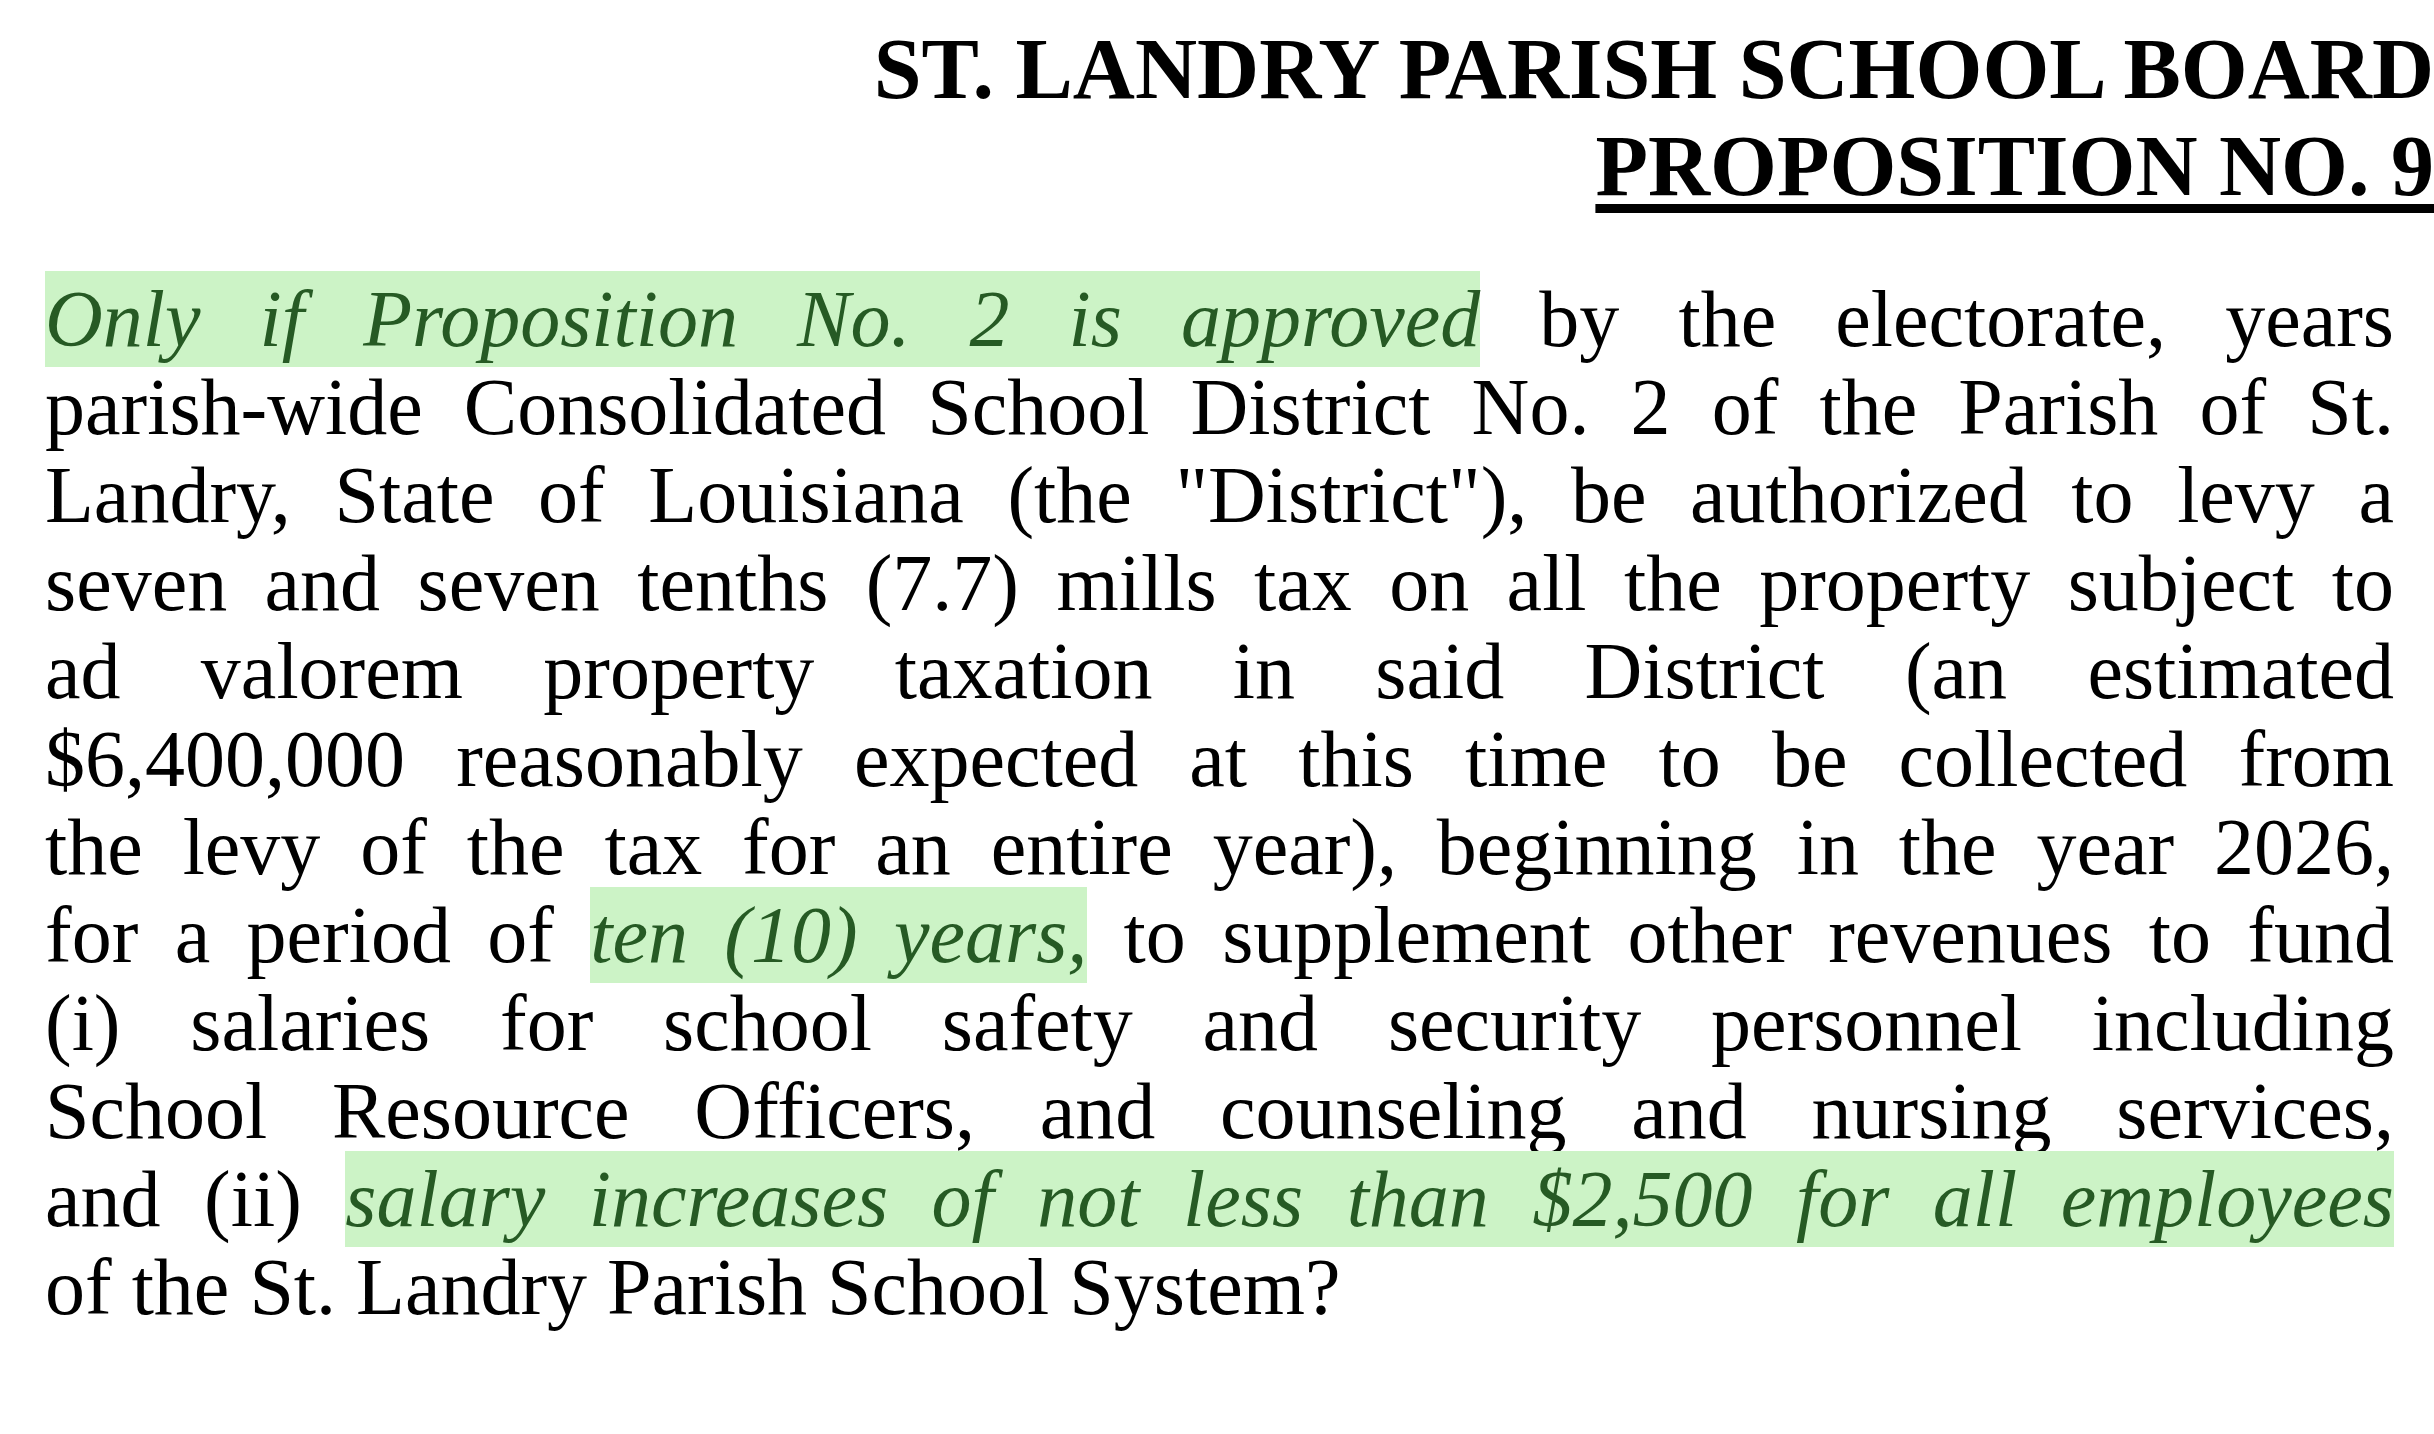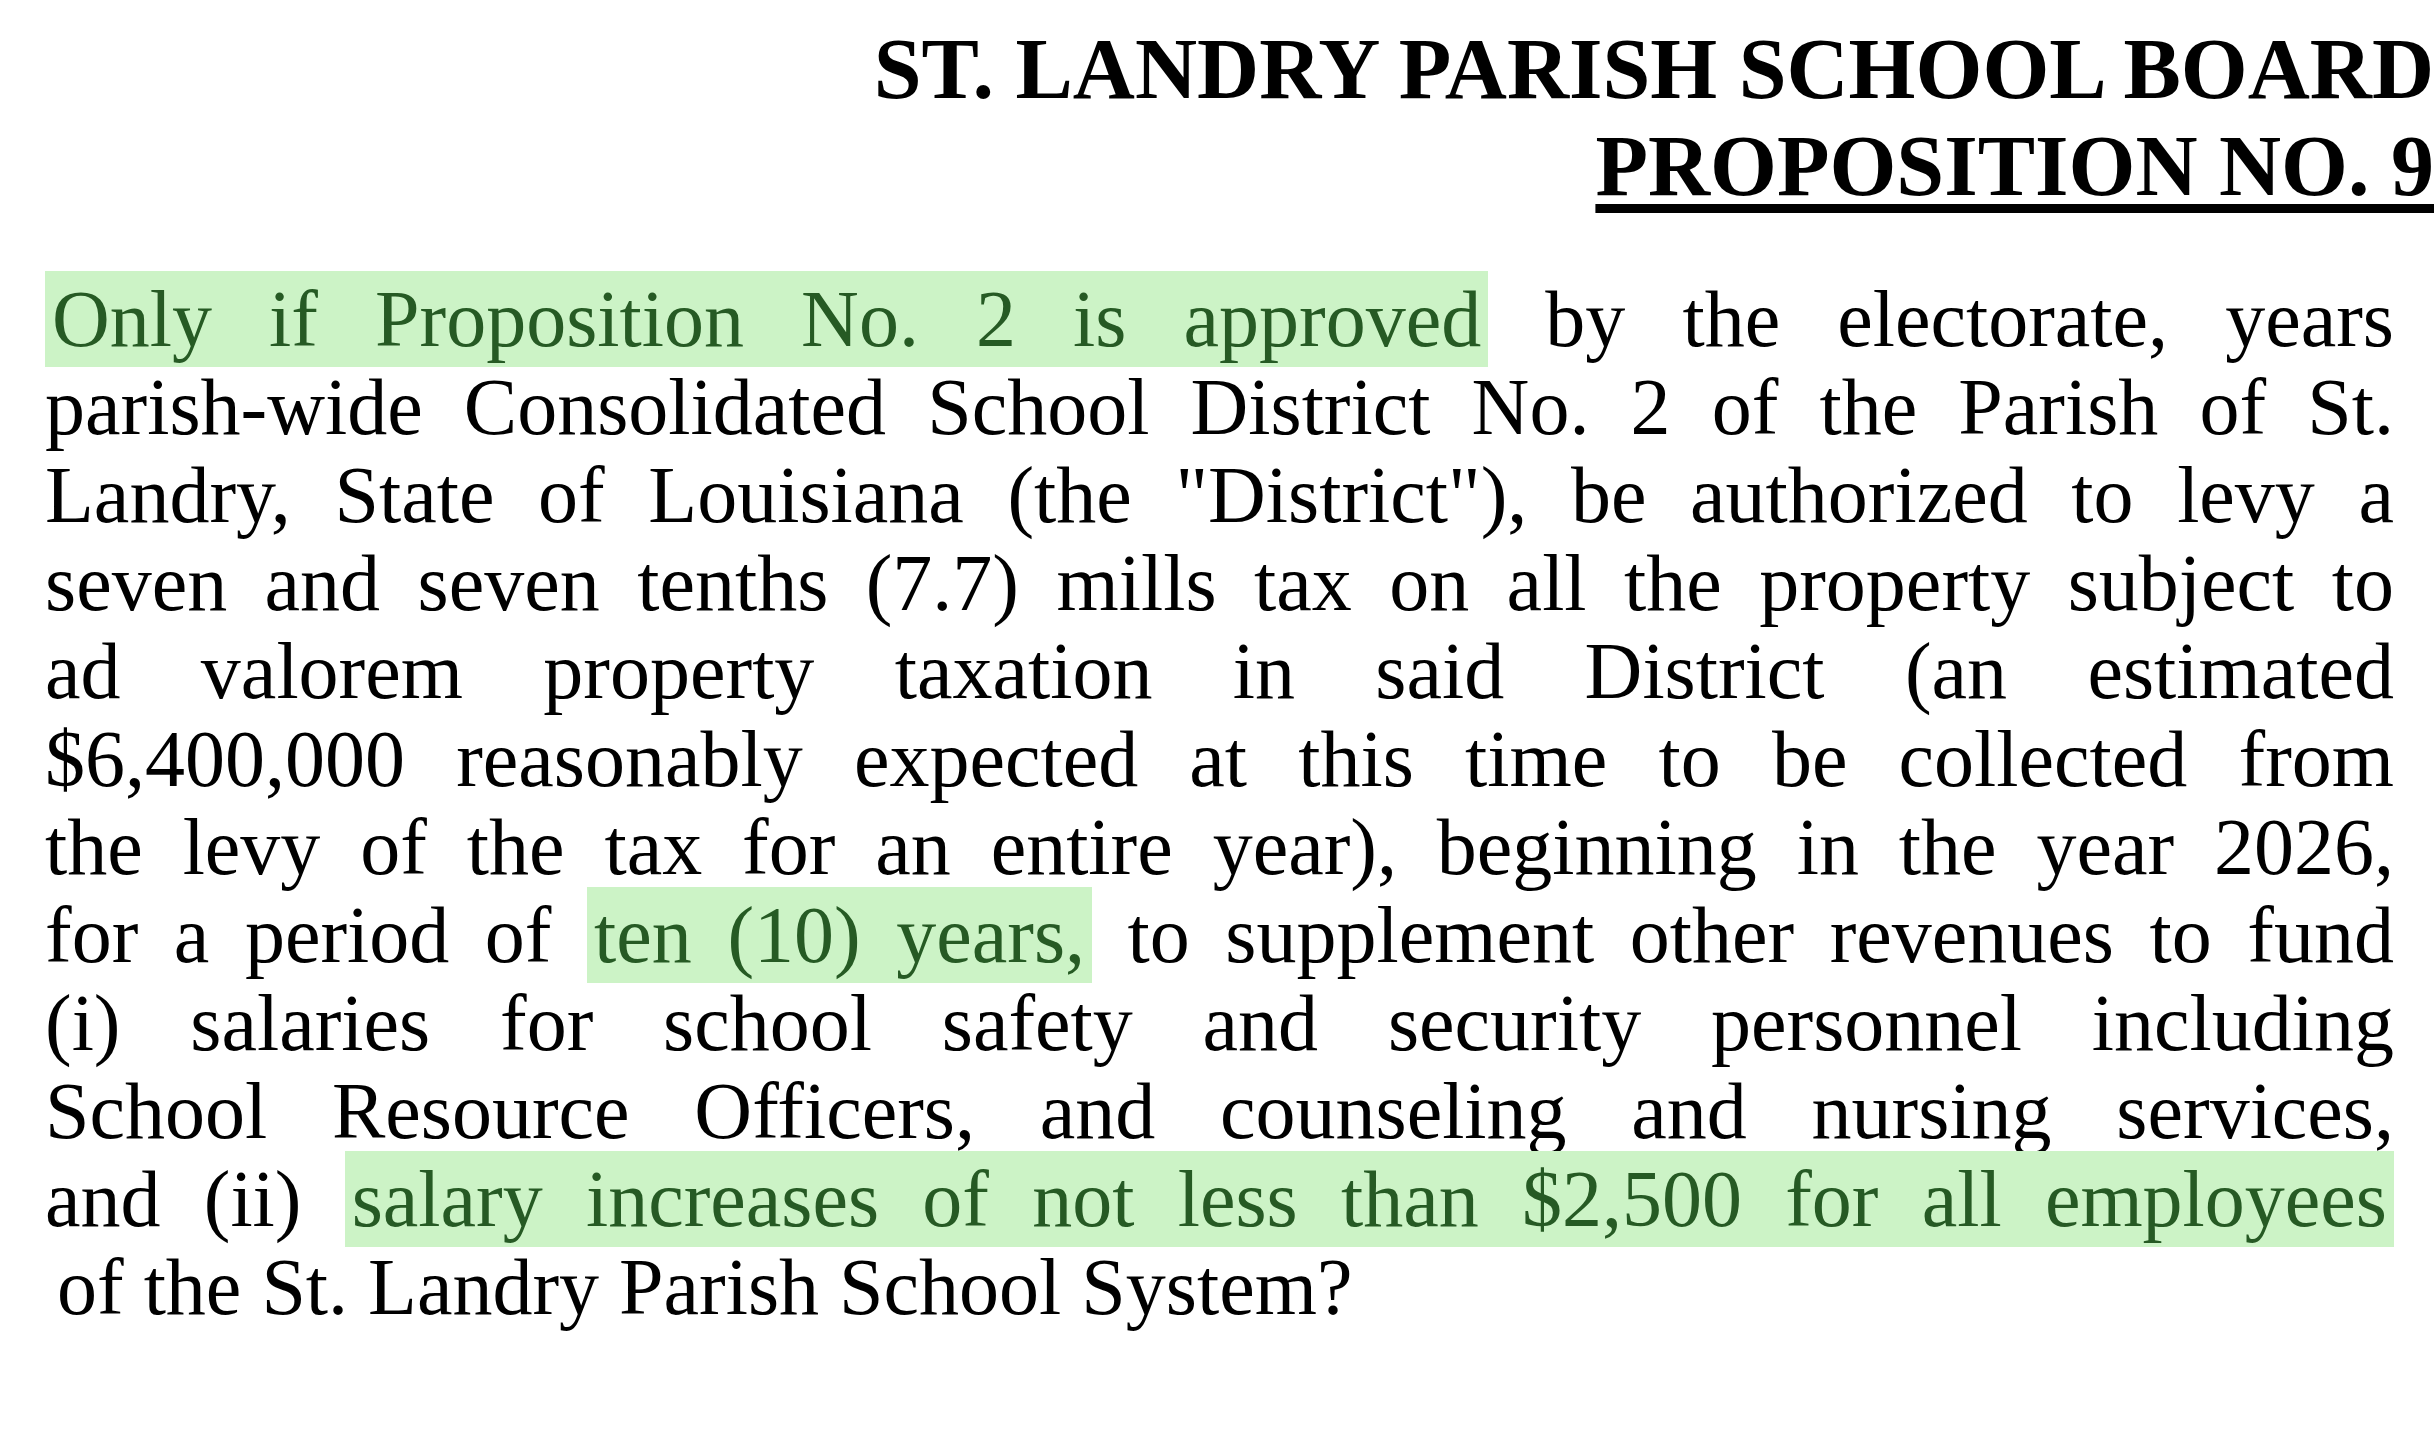--- a/index.html
+++ b/index.html
@@ -37,26 +37,26 @@
     font-size: 80px;
     line-height: 88px;
   }
   .line.just {
     text-align: justify;
     text-align-last: justify;
   }
   .line.left {
     text-align: left;
     text-align-last: left;
-    margin-left: 12px;
   }
   .hl {
     background-color: var(--hl-bg, #ccf3c6);
     color: var(--hl-fg, #265a24);
-    padding: 4px 7px;
+    padding: 4px 0;
+    font-style: italic;
   }
   .plain {
     color: var(--fg, #000000);
   }
 </style>
 </head>
 <body>
 
 <div class="doc">
   <div class="title-block">

